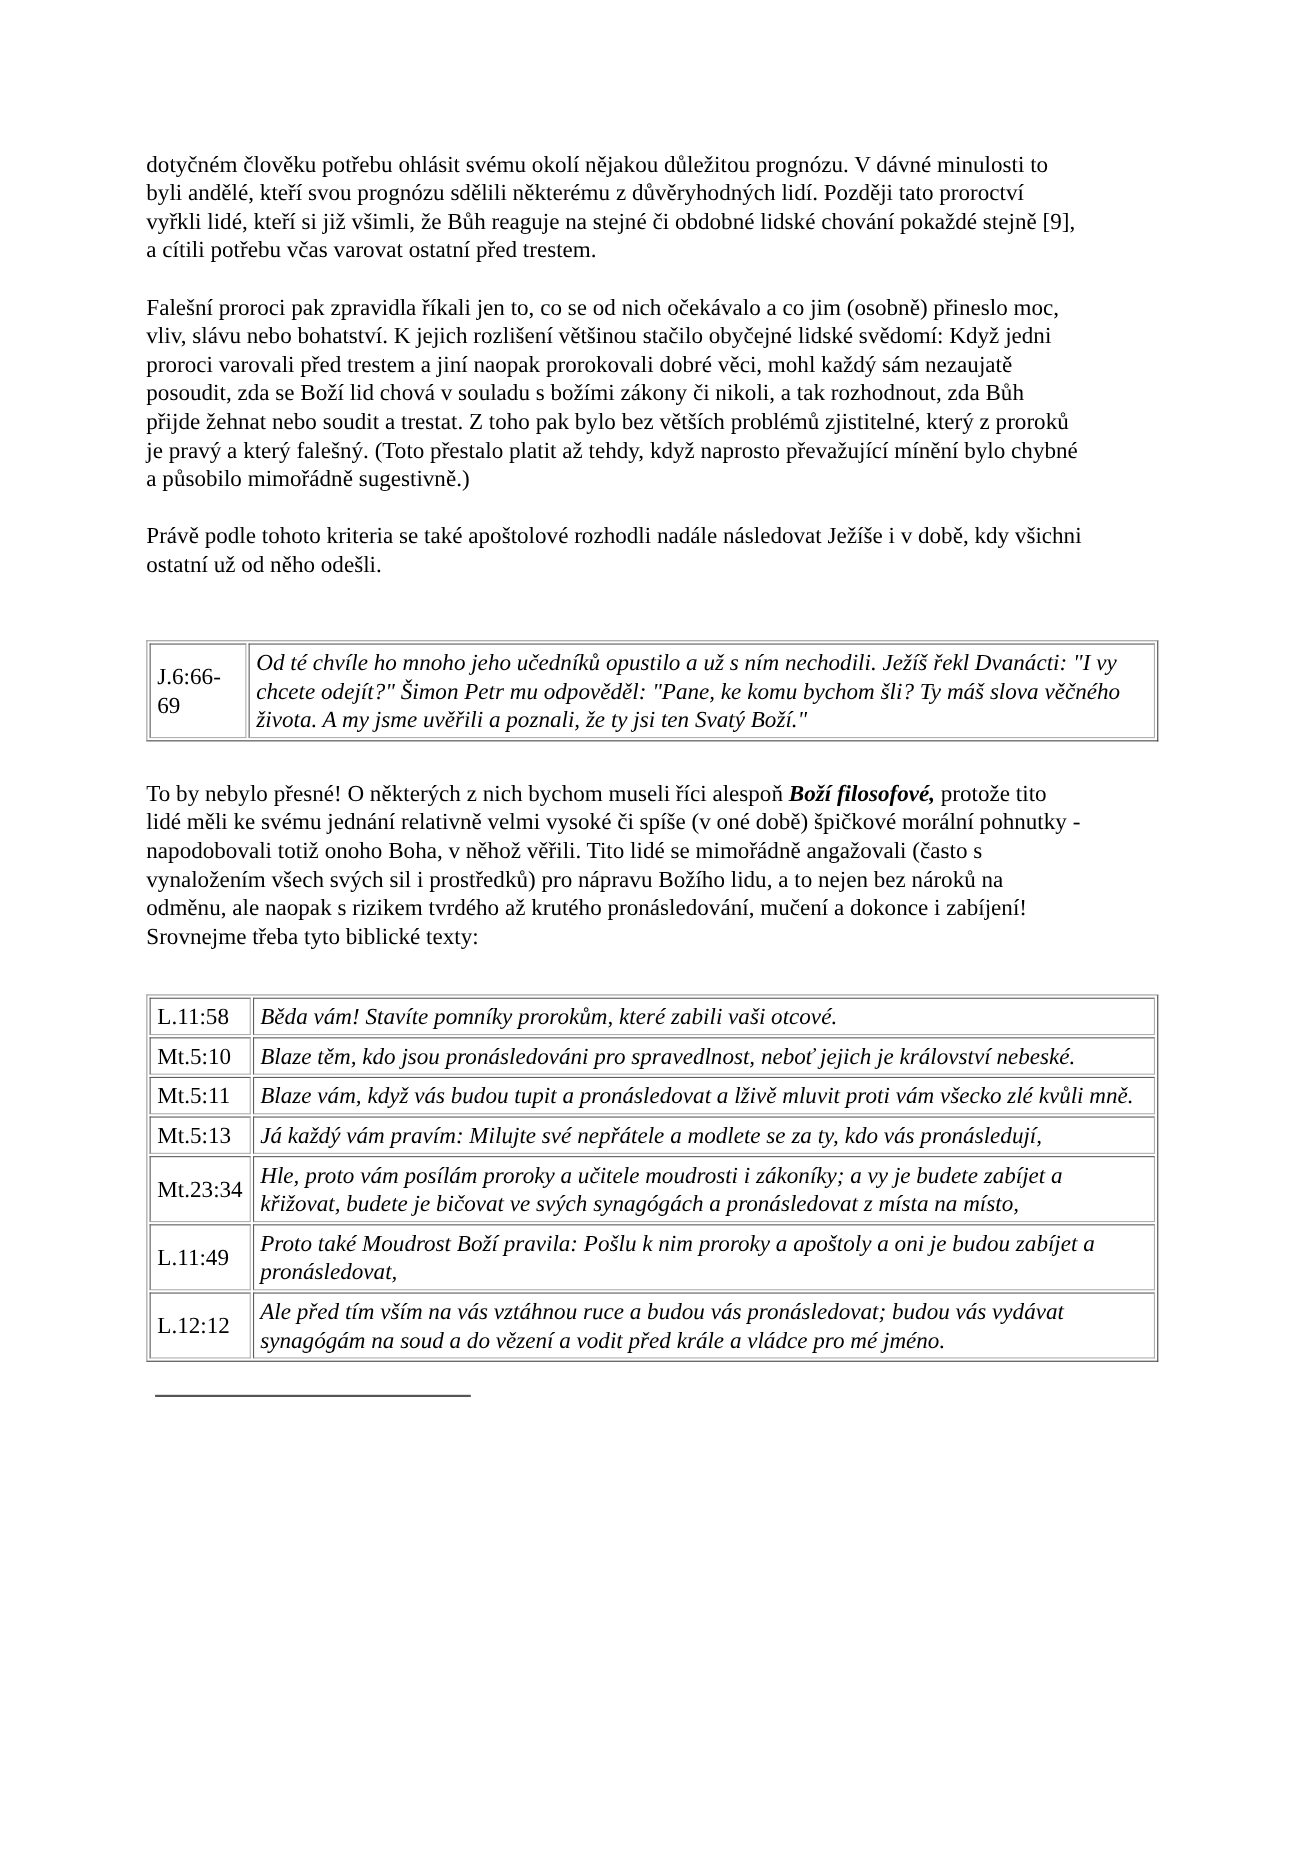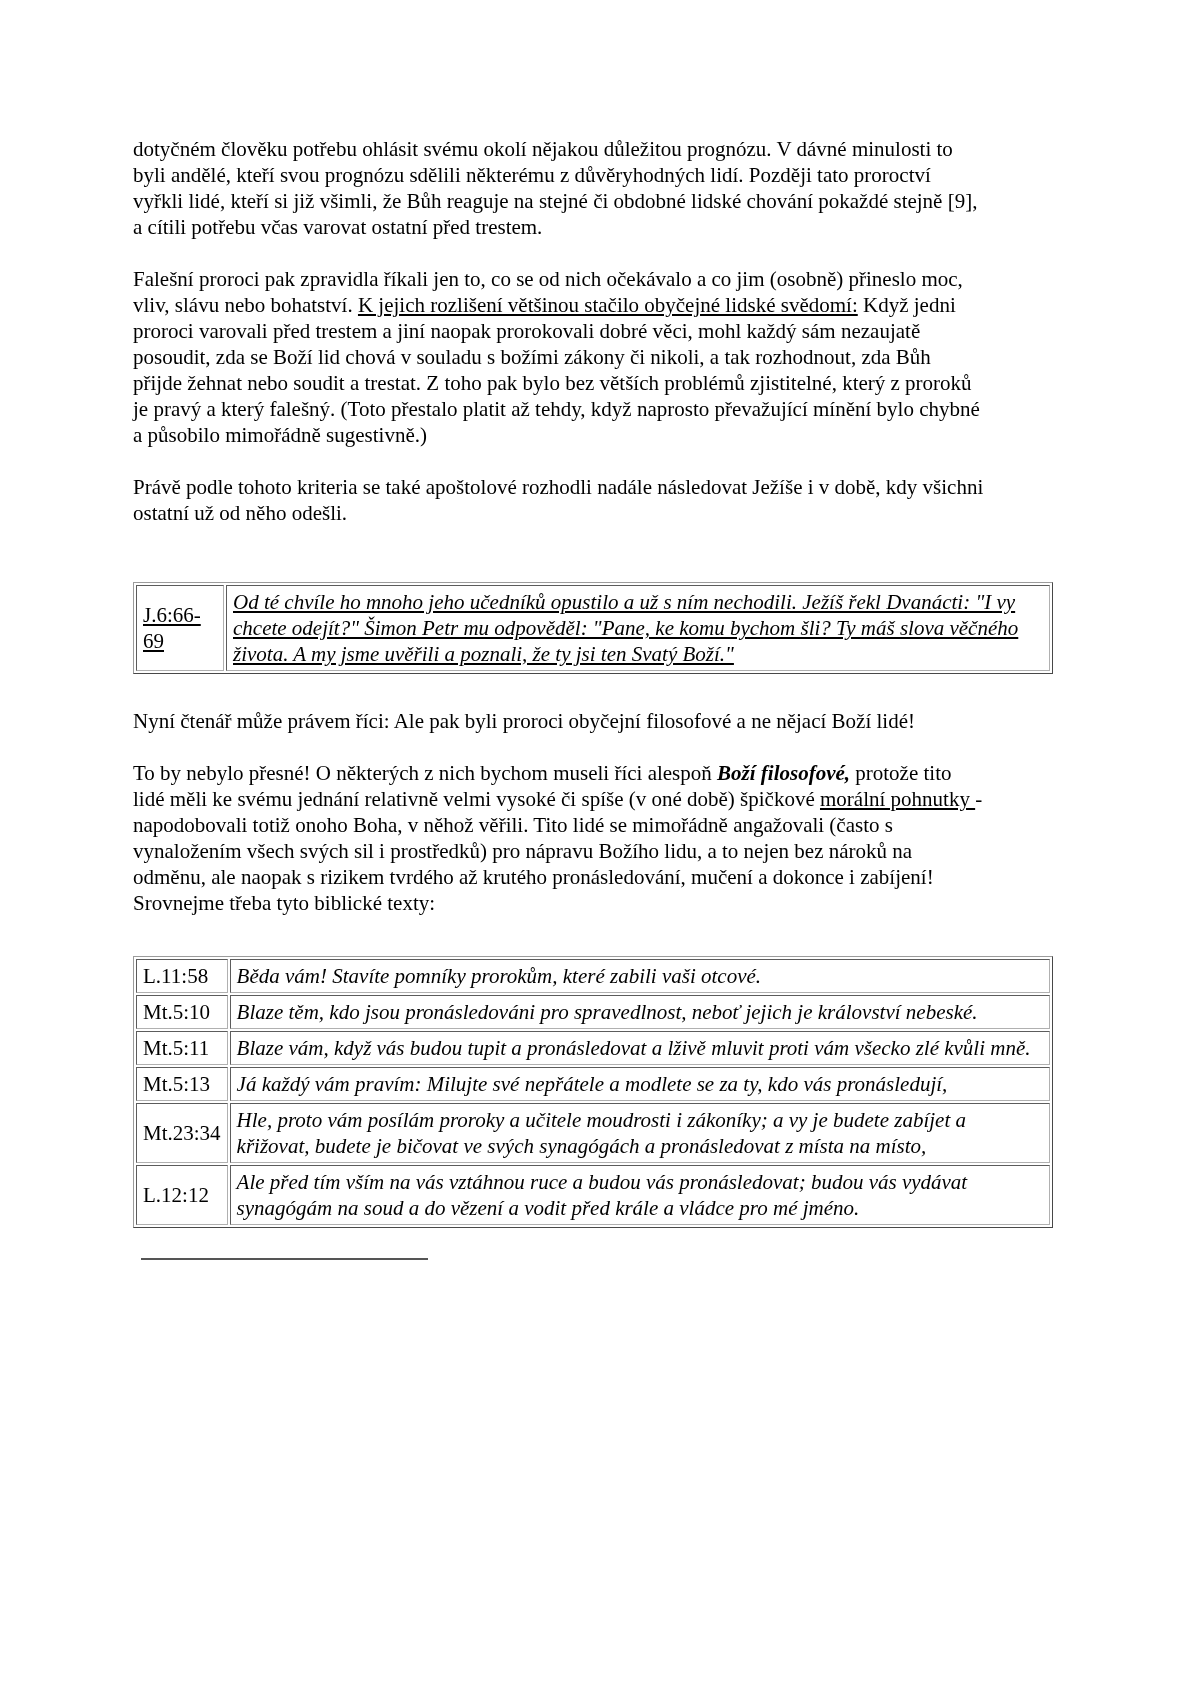--- a/index.html
+++ b/index.html
@@ -21,21 +21,21 @@
     height: 1683px;
     padding: 136px 112px 0 133px;
     overflow: hidden;
     background: #ffffff;
   }
   .para {
     margin: 0 0 26px 0;
     width: 852px;
     text-align: left;
   }
-  .u { text-decoration: underline; }
+  .u { }
   .i { font-style: italic; font-weight: bold; }
 
   table.scripture {
     width: 920px;
     border-collapse: separate;
     border-spacing: 2px;
     border: 1px outset #9c9c9c;
     background: #ffffff;
   }
   table.scripture td {
@@ -45,21 +45,21 @@
   }
   td.ref {
     box-sizing: border-box;
     width: 88px;
     font-style: normal;
     vertical-align: middle;
   }
   table.t2 td.ref { white-space: nowrap; }
   td.quote { font-style: italic; }
 
-  .t1 { margin: 56px 0 34px 0; text-decoration: underline; }
+  .t1 { margin: 56px 0 34px 0; }
   .t2 { margin: 40px 0 0 0; }
 
   .footnote-rule {
     margin: 30px 0 0 8px;
     width: 287px;
     height: 0;
     border-top: 2px solid #555555;
   }
 </style>
 </head>
@@ -75,21 +75,20 @@
 
   <table class="scripture t1">
     <tbody>
         <tr>
       <td class="ref">J.6:66-69</td>
       <td class="quote">Od té chvíle ho mnoho jeho učedníků opustilo a už s ním nechodili. Ježíš řekl Dvanácti: "I vy chcete odejít?" Šimon Petr mu odpověděl: "Pane, ke komu bychom šli? Ty máš slova věčného života. A my jsme uvěřili a poznali, že ty jsi ten Svatý Boží."</td>
     </tr>
   </tbody>
     </table>
 
-  <p class="para">Nyní čtenář může právem říci: Ale pak byli proroci obyčejní filosofové a ne nějací Boží lidé!</p>
 
   <p class="para"><span>To by nebylo přesné! O některých z nich bychom museli říci alespoň </span><span class="i">Boží filosofové,</span><span> protože tito lidé měli ke svému jednání relativně velmi vysoké či spíše (v oné době) špičkové </span><span class="u">morální pohnutky </span><span>- napodobovali totiž onoho Boha, v něhož věřili. Tito lidé se mimořádně angažovali (často s vynaložením všech svých sil i prostředků) pro nápravu Božího lidu, a to nejen bez nároků na odměnu, ale naopak s rizikem tvrdého až krutého pronásledování, mučení a dokonce i zabíjení! Srovnejme třeba tyto biblické texty:</span></p>
 
   <table class="scripture t2">
     <tbody>
         <tr>
       <td class="ref">L.11:58</td>
       <td class="quote">Běda vám! Stavíte pomníky prorokům, které zabili vaši otcové.</td>
     </tr>
     <tr>
@@ -102,20 +101,24 @@
     </tr>
     <tr>
       <td class="ref">Mt.5:13</td>
       <td class="quote">Já každý vám pravím: Milujte své nepřátele a modlete se za ty, kdo vás pronásledují,</td>
     </tr>
     <tr>
       <td class="ref">Mt.23:34</td>
       <td class="quote">Hle, proto vám posílám proroky a učitele moudrosti i zákoníky; a vy je budete zabíjet a křižovat, budete je bičovat ve svých synagógách a pronásledovat z místa na místo,</td>
     </tr>
     <tr>
+      <td class="ref">L.11:49</td>
+      <td class="quote">Proto také Moudrost Boží pravila: Pošlu k nim proroky a apoštoly a oni je budou zabíjet a pronásledovat,</td>
+    </tr>
+    <tr>
       <td class="ref">L.12:12</td>
       <td class="quote">Ale před tím vším na vás vztáhnou ruce a budou vás pronásledovat; budou vás vydávat synagógám na soud a do vězení a vodit před krále a vládce pro mé jméno.</td>
     </tr>
   </tbody>
     </table>
 
   <div class="footnote-rule"></div>
 
 </div>
 

